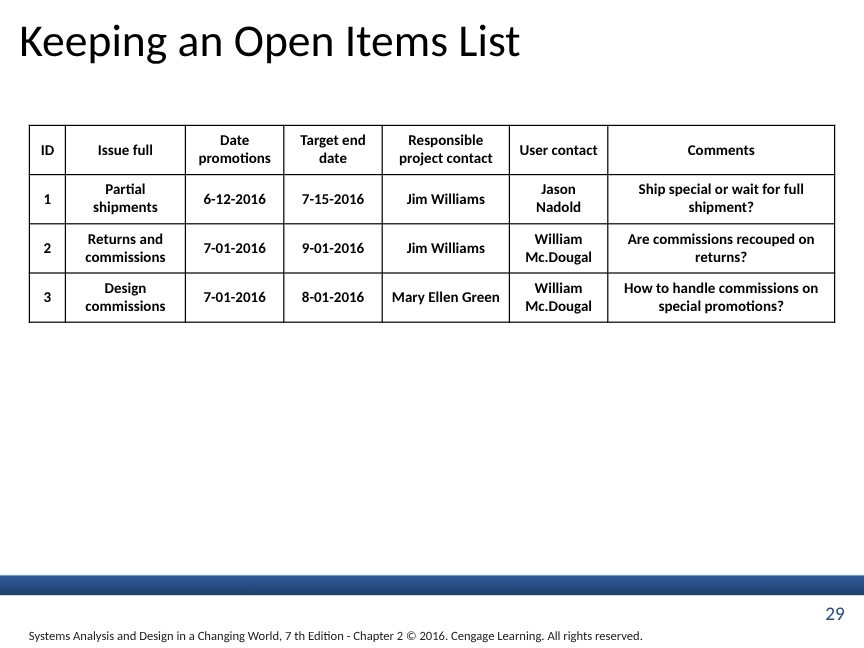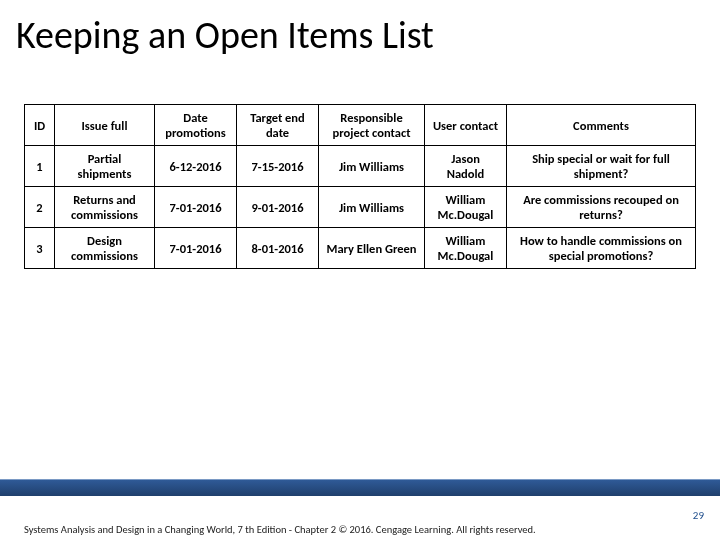--- a/index.html
+++ b/index.html
@@ -10,21 +10,21 @@
   th,td{border:1px solid #000;padding:5px 6px;font-size:12.5px;line-height:1.2;vertical-align:middle;text-align:center;font-weight:700}
   col.c-id{width:30px}
   col.c-title{width:100px}
   col.c-date{width:82px}
   col.c-target{width:82px}
   col.c-resp{width:106px}
   col.c-user{width:82px}
   col.c-comm{width:auto}
   .footer-bar{position:absolute;left:0;bottom:44px;width:720px;height:16px;background:linear-gradient(#2f5a97,#1f3f6c);border-top:1px solid #7a99c4}
   .footer-text{position:absolute;left:24px;bottom:4px;font-size:10.5px;color:#222}
-  .page-num{position:absolute;right:16px;bottom:18px;font-size:11px;color:#1f4e8c}
+  .page-num{position:absolute;right:16px;bottom:18px;font-size:16px;color:#1f4e8c}
 </style>
 </head>
 <body>
 <div class="slide">
 
 <div class="title">Keeping an Open Items List</div>
 
 <div class="table-wrap">
 <table>
   <colgroup>

